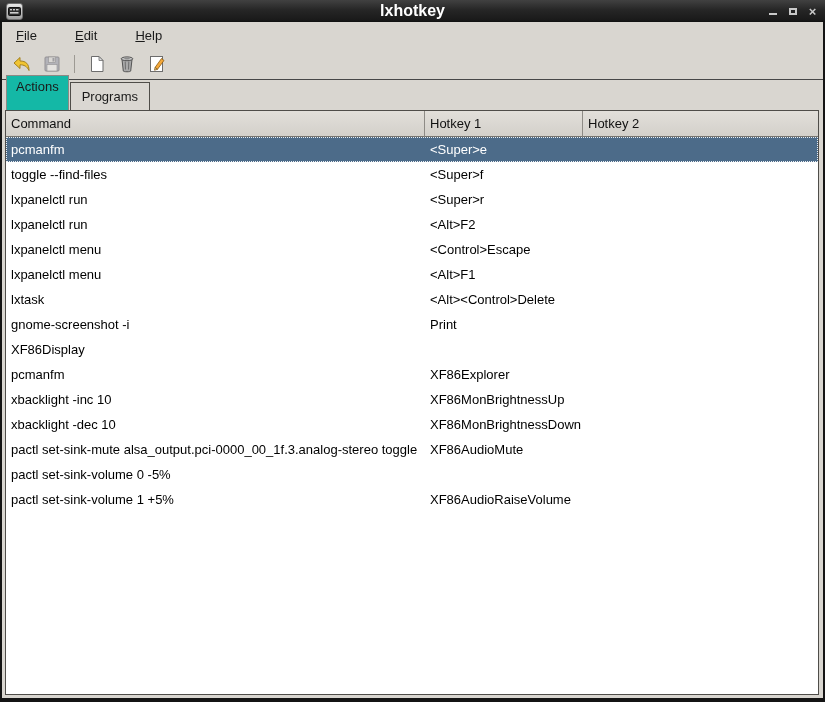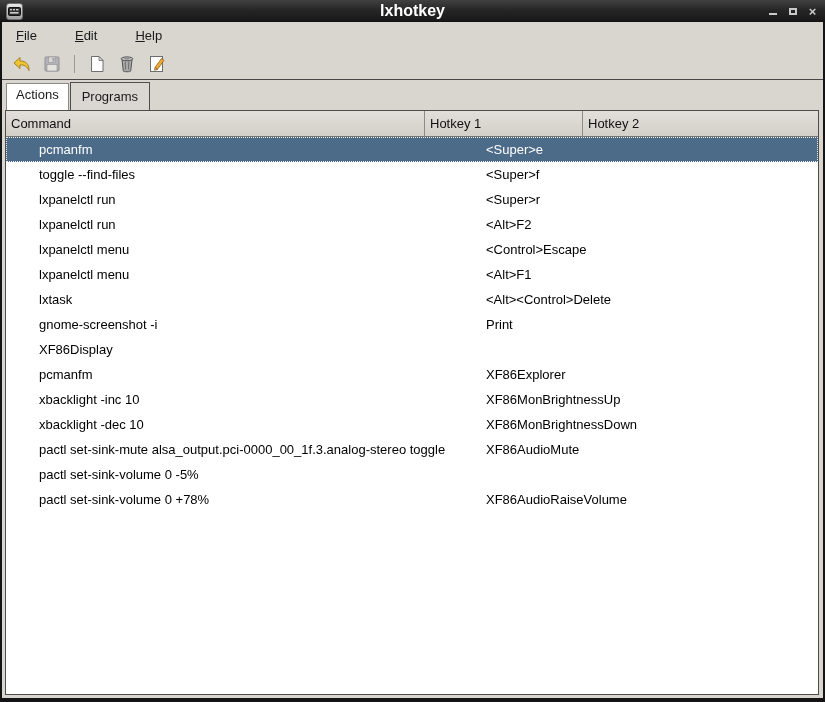--- a/index.html
+++ b/index.html
@@ -88,22 +88,22 @@
   
   .tabstrip {
     height:30px;
     display:flex; align-items:flex-end;
     padding-left:4px;
     flex:0 0 auto;
   }
   .tab {
     font-size:13px; color:#1a1a1a;
     border:1px solid #8c8a85; border-bottom:none;
-    background:#ffffff;
-    padding:3px 9px 8px 9px;
+    background:#14b8a6;
+    padding:3px 9px 16px 9px;
     margin-right:1px;
   }
   .tab.active {
     background:#dad7d2;
     border:1px solid #4f4d49; border-bottom:none;
     padding:6px 11px 6px 11px;
   }
   
   .table-wrap {
     flex:1;
@@ -124,21 +124,21 @@
     white-space:nowrap; overflow:hidden;
   }
   .th.col-command { width:419px; }
   .th.col-hotkey1 { width:158px; }
   .th.col-hotkey2 { flex:1; border-right:none; }
   .tbody { flex:1; background:#fff; }
   .row {
     display:flex; height:25px; align-items:center;
     font-size:13px; color:#000;
   }
-  .cell { padding:0 4px 0 5px; white-space:nowrap;margin-left:28px; }
+  .cell { padding:0 4px 0 5px; white-space:nowrap; }
   .cell.col-command { width:419px; overflow:visible; }
   .cell.col-hotkey1 { width:158px; overflow:hidden; }
   .cell.col-hotkey2 { flex:1; overflow:hidden; }
   .row.selected {
     background:#4c6b89; color:#ffffff;
     outline:1px dotted #eceff2;
     outline-offset:-1px;
   }
   
   .bottom-frame { height:4px; background:#141414; }
@@ -303,21 +303,21 @@
         <div class="row">
     <div class="cell col-command">pactl set-sink-mute alsa_output.pci-0000_00_1f.3.analog-stereo toggle</div>
     <div class="cell col-hotkey1">XF86AudioMute</div>
     <div class="cell col-hotkey2"></div>
   </div>
         <div class="row">
     <div class="cell col-command">pactl set-sink-volume 0 -5%</div>
     <div class="cell col-hotkey2"></div>
   </div>
         <div class="row">
-    <div class="cell col-command">pactl set-sink-volume 0 +78%</div>
+    <div class="cell col-command">pactl set-sink-volume 1 +5%</div>
     <div class="cell col-hotkey1">XF86AudioRaiseVolume</div>
     <div class="cell col-hotkey2"></div>
   </div>
       </div>
   </div>
 
 </div>
 <div class="bottom-frame"></div>
 
 </body></html>

